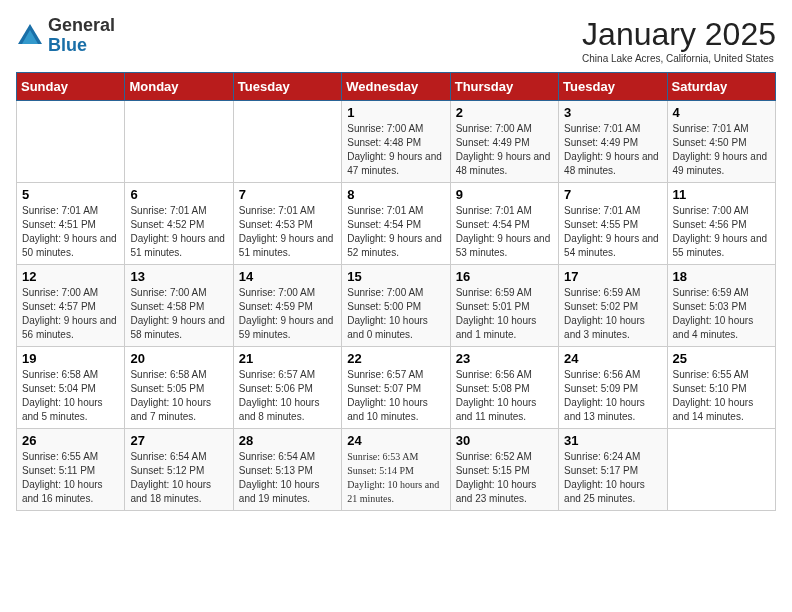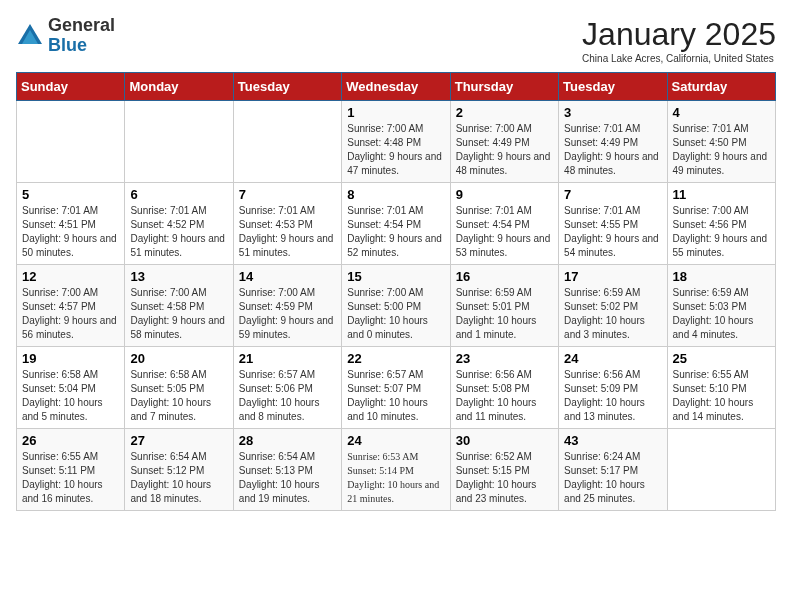--- a/index.html
+++ b/index.html
@@ -301,21 +301,21 @@
 Sunset: 5:14 PM
 Daylight: 10 hours and 21 minutes.</div>
         </td>
         <td>
           <div class="day-num">30</div>
           <div class="day-info" style="white-space: pre-line;">Sunrise: 6:52 AM
 Sunset: 5:15 PM
 Daylight: 10 hours and 23 minutes.</div>
         </td>
         <td>
-          <div class="day-num">43</div>
+          <div class="day-num">31</div>
           <div class="day-info" style="white-space: pre-line;">Sunrise: 6:24 AM
 Sunset: 5:17 PM
 Daylight: 10 hours and 25 minutes.</div>
         </td>
         <td class="empty-cell"></td>
       </tr>
     </tbody>
 </table>
 
 </body></html>

